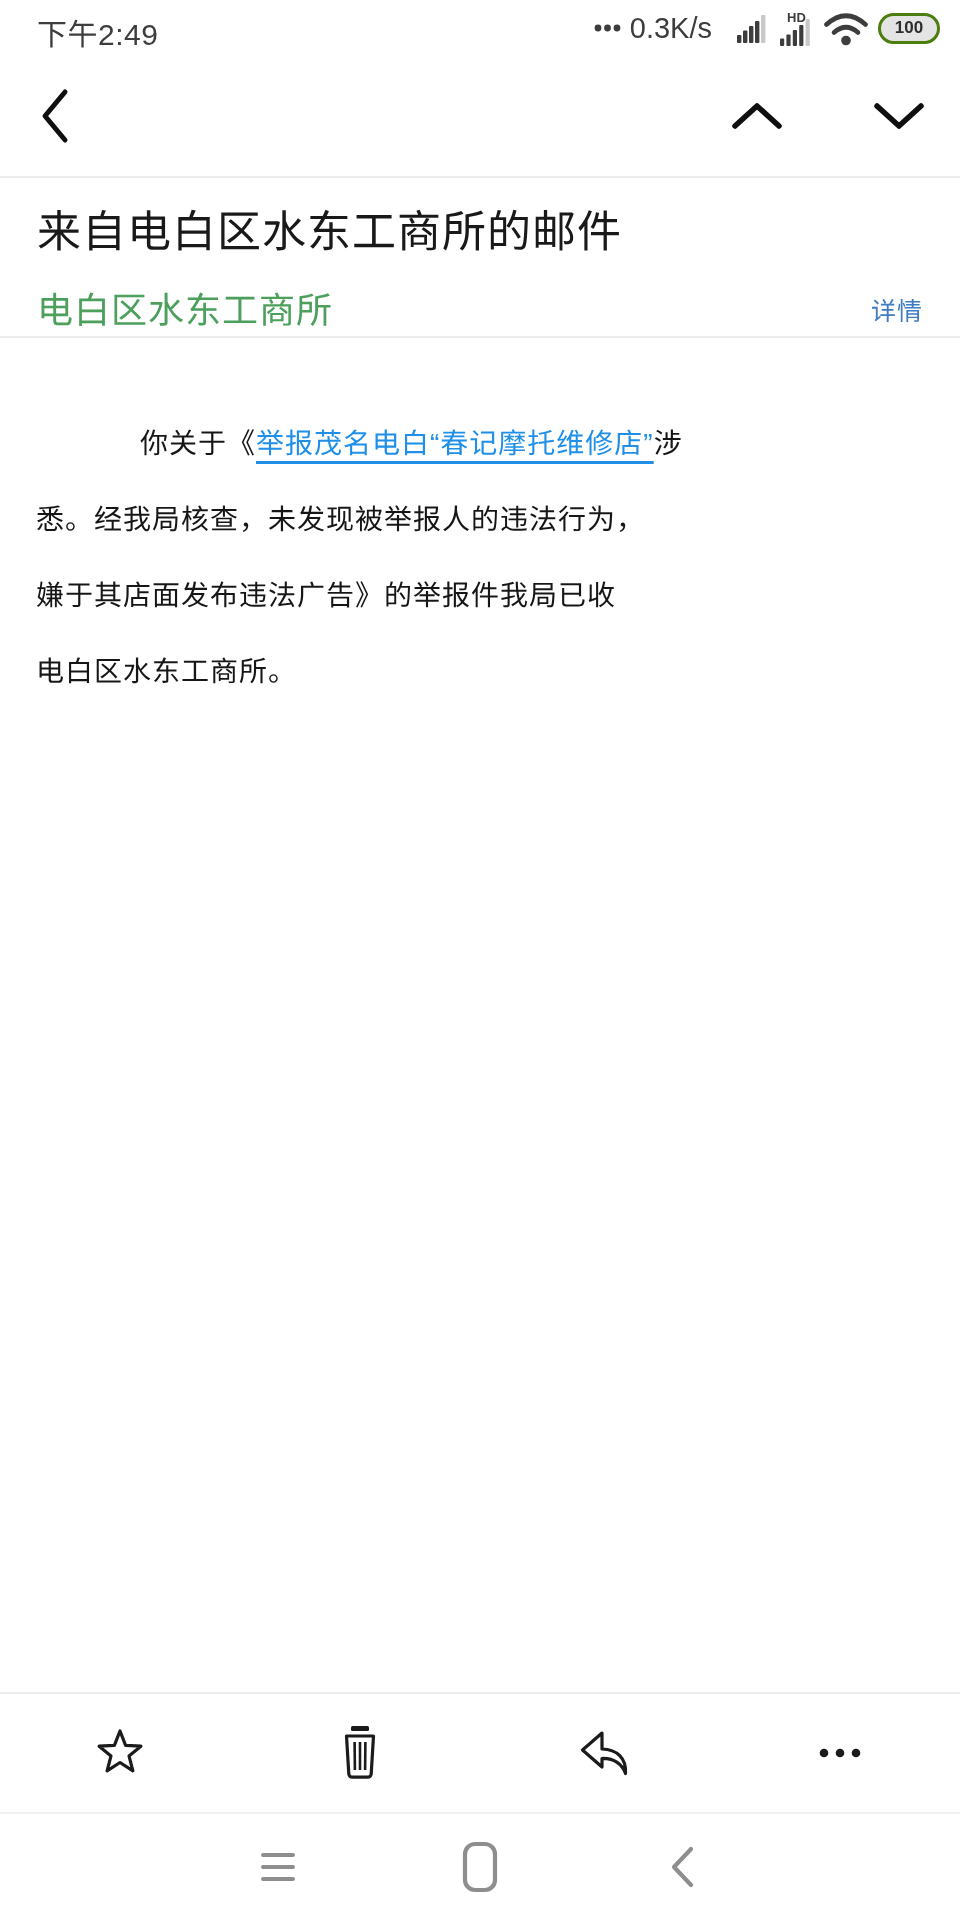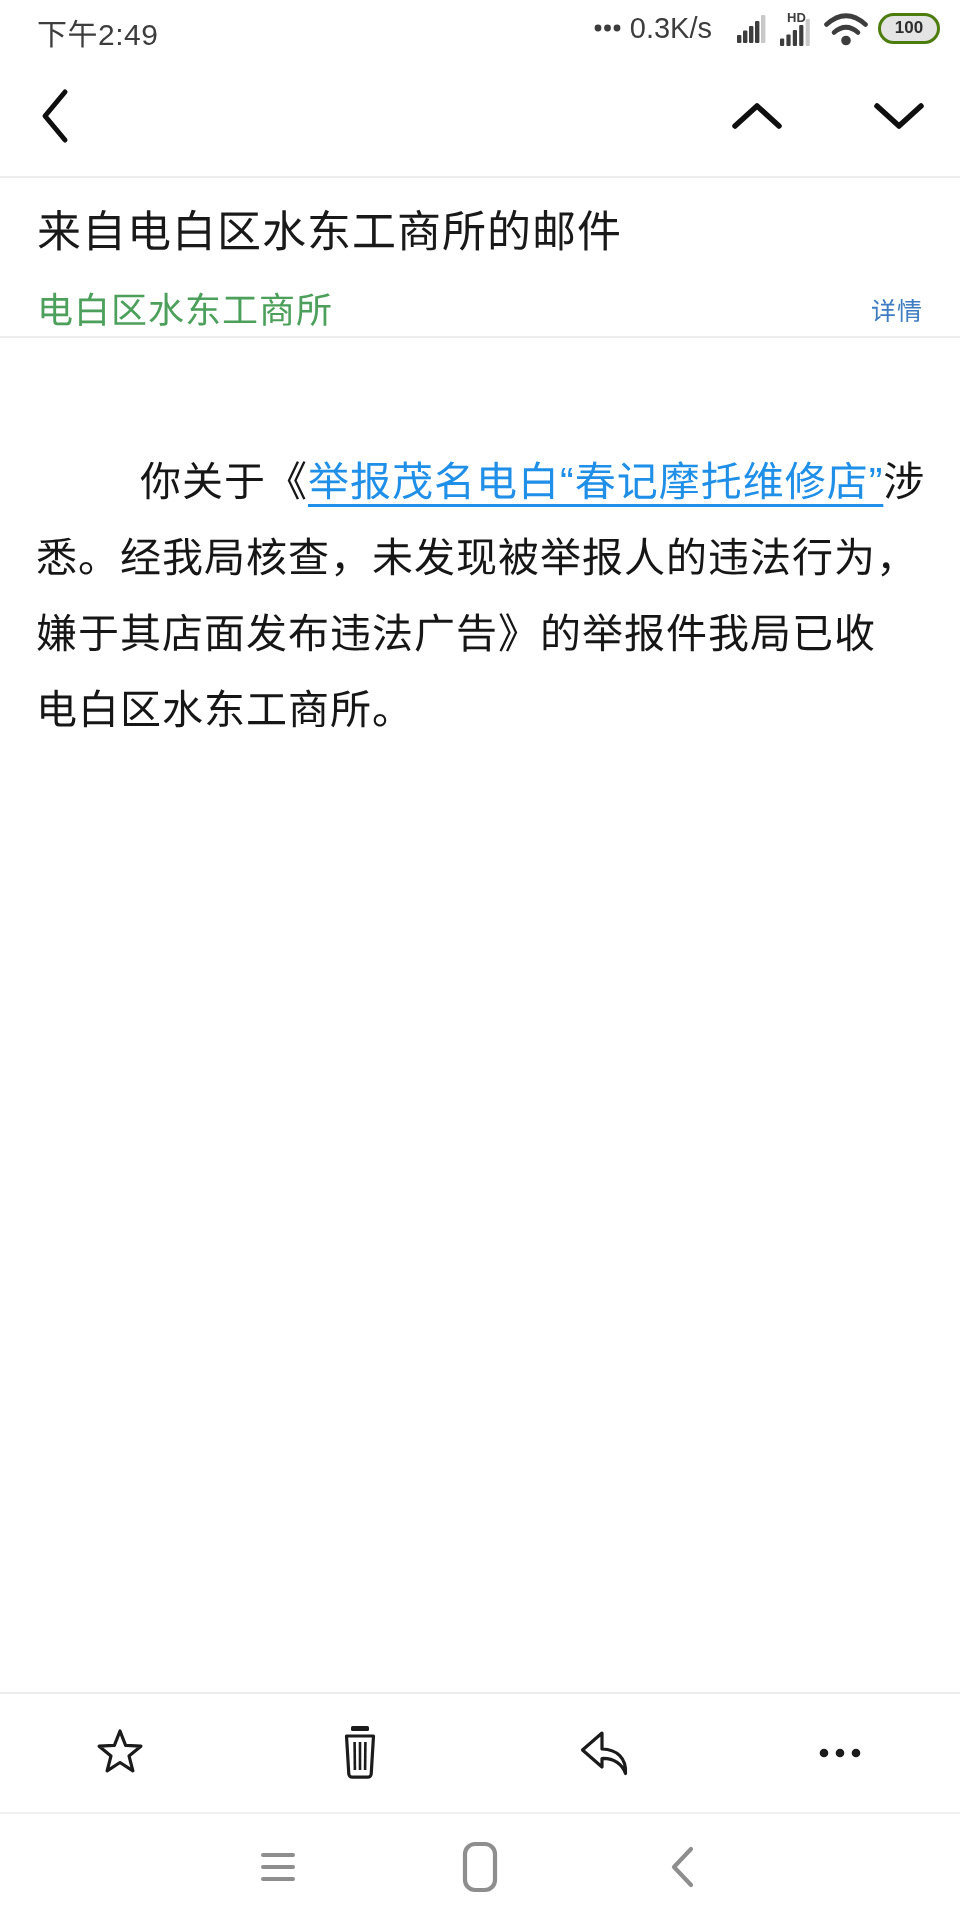--- a/index.html
+++ b/index.html
@@ -52,21 +52,21 @@
   }
   .sender-row {
     margin-top: 30px;
     display: flex; align-items: center; justify-content: space-between;
     line-height: 46px;
   }
   .sender { font-size: 36px; color: var(--sender-green, #4CA05C); letter-spacing: 1px; }
   .details { font-size: 25px; color: var(--details-blue, #3E7DC1); letter-spacing: 1px; }
 
   
-  .mail-body { padding: 106px 36px 0; font-size: 41px; color: #161616; }
+  .mail-body { padding: 68px 36px 0; font-size: 28px; color: #161616; }
   .body-line { line-height: 76px; letter-spacing: 1px; white-space: nowrap; }
   .indent { padding-left: 104px; }
   .closing { margin-top: 26px; }
   .report-link {
     color: var(--link-blue, #1F8FE8);
     text-decoration: underline;
     text-decoration-thickness: 3px;
     text-underline-offset: 8px;
     cursor: pointer;
   }

